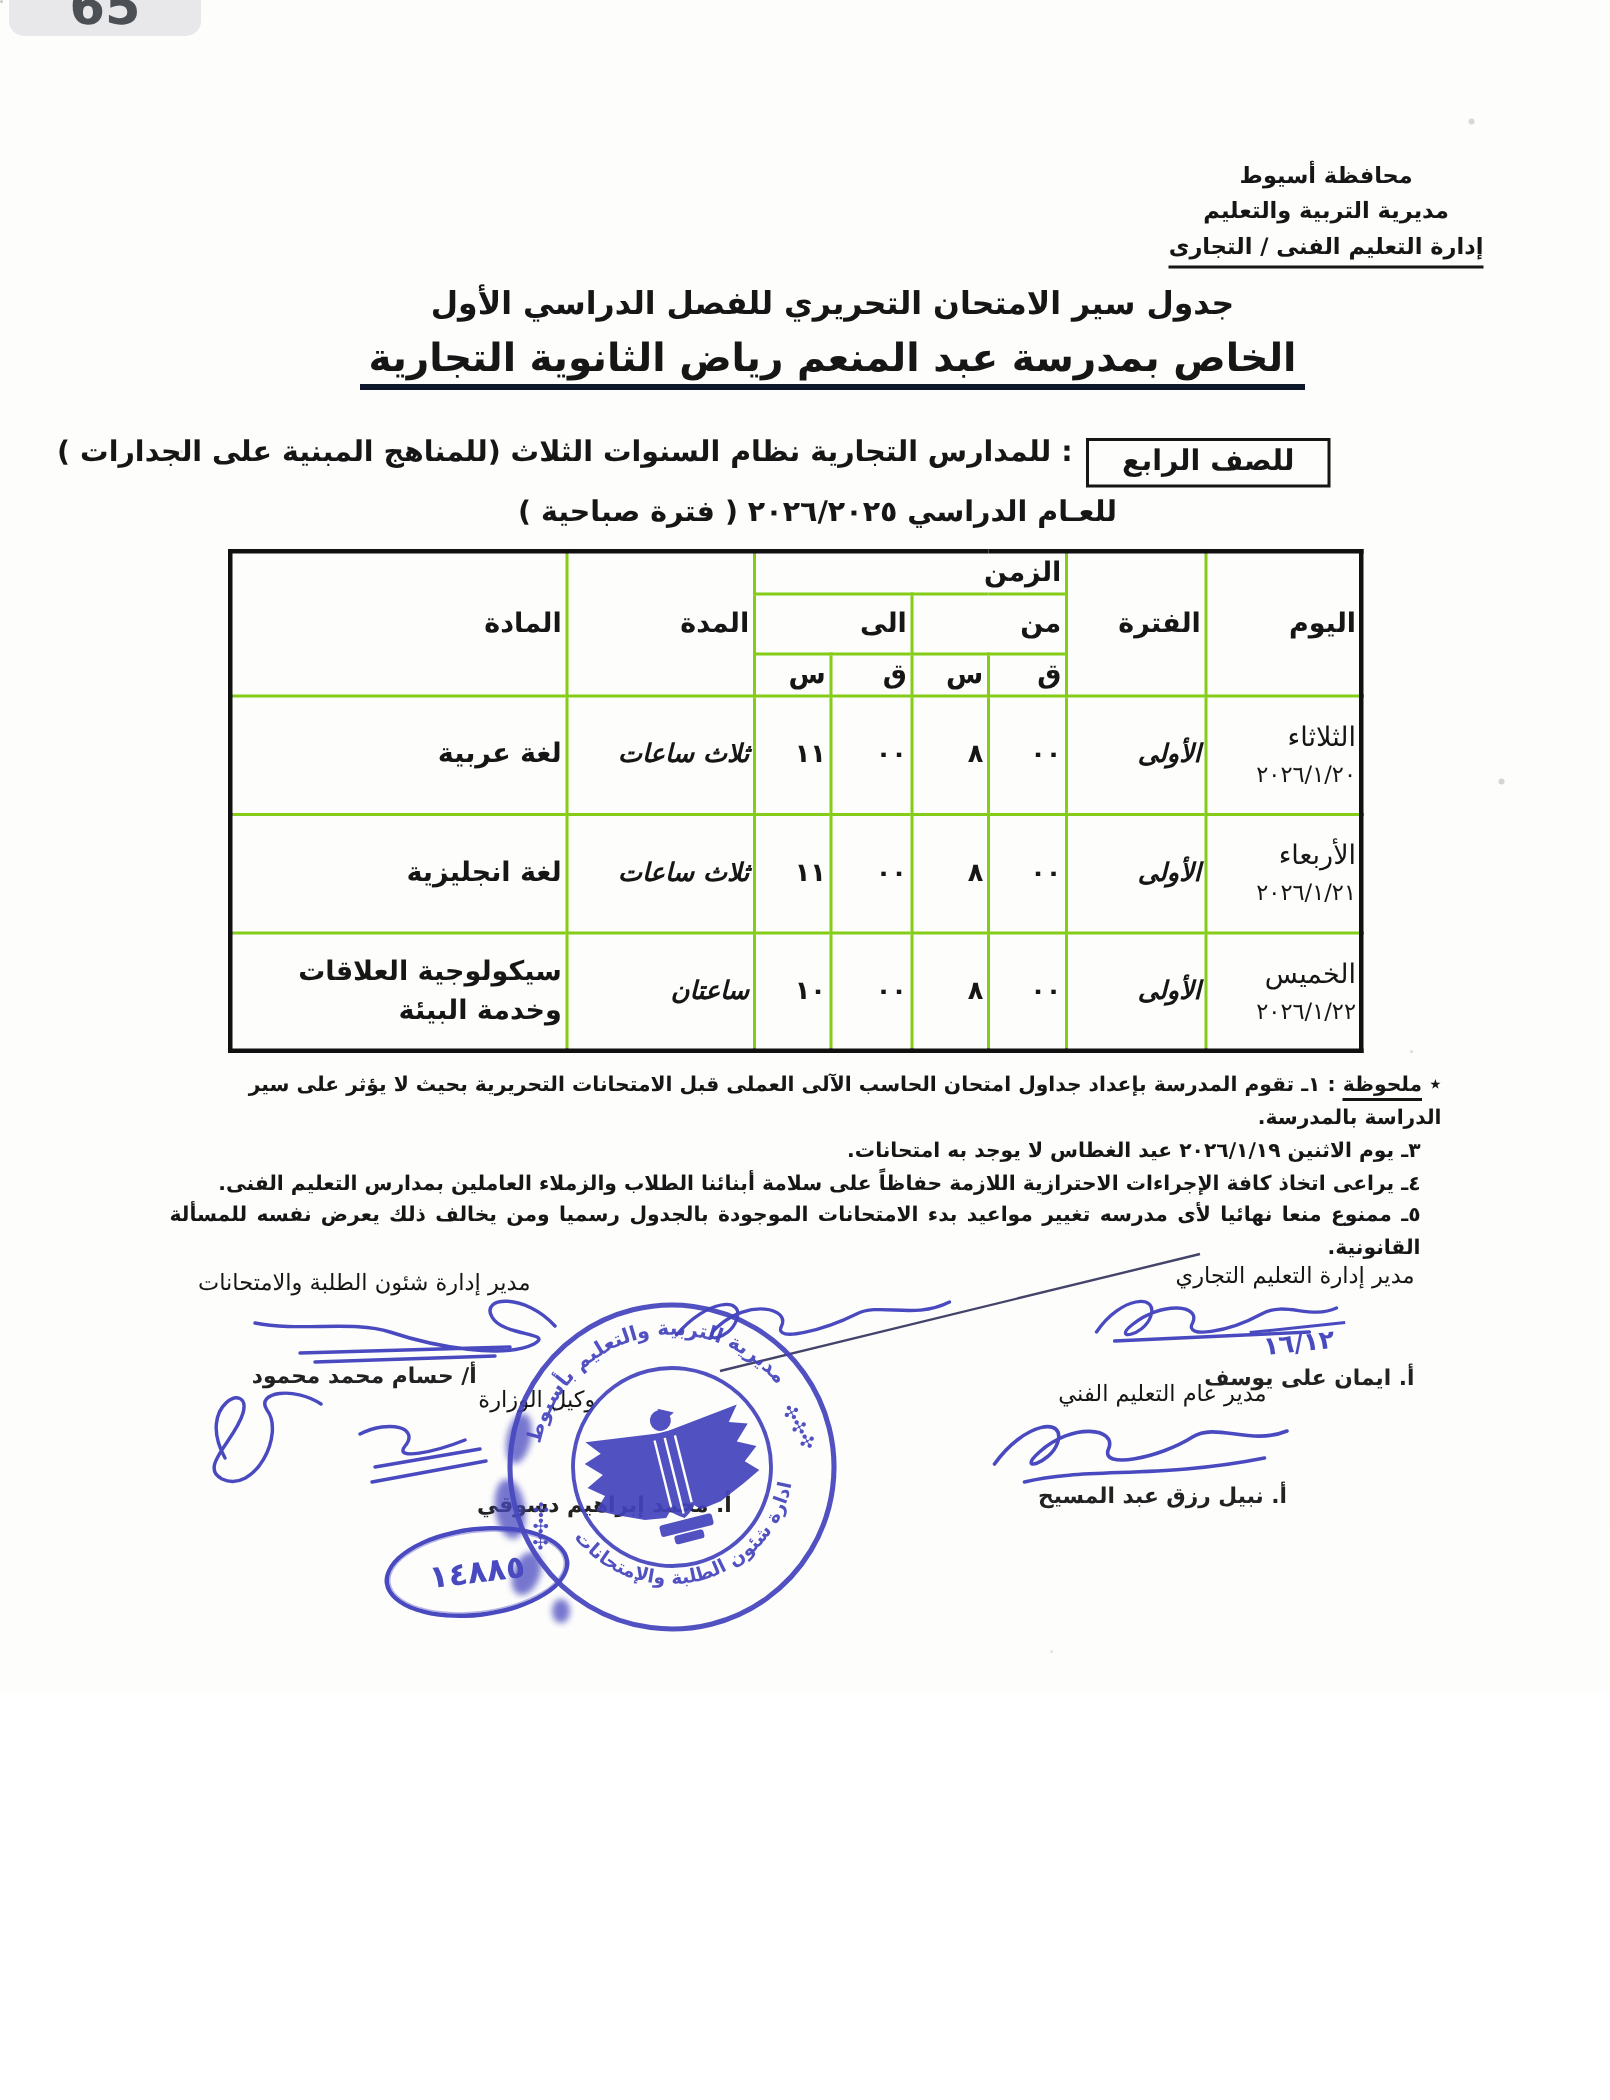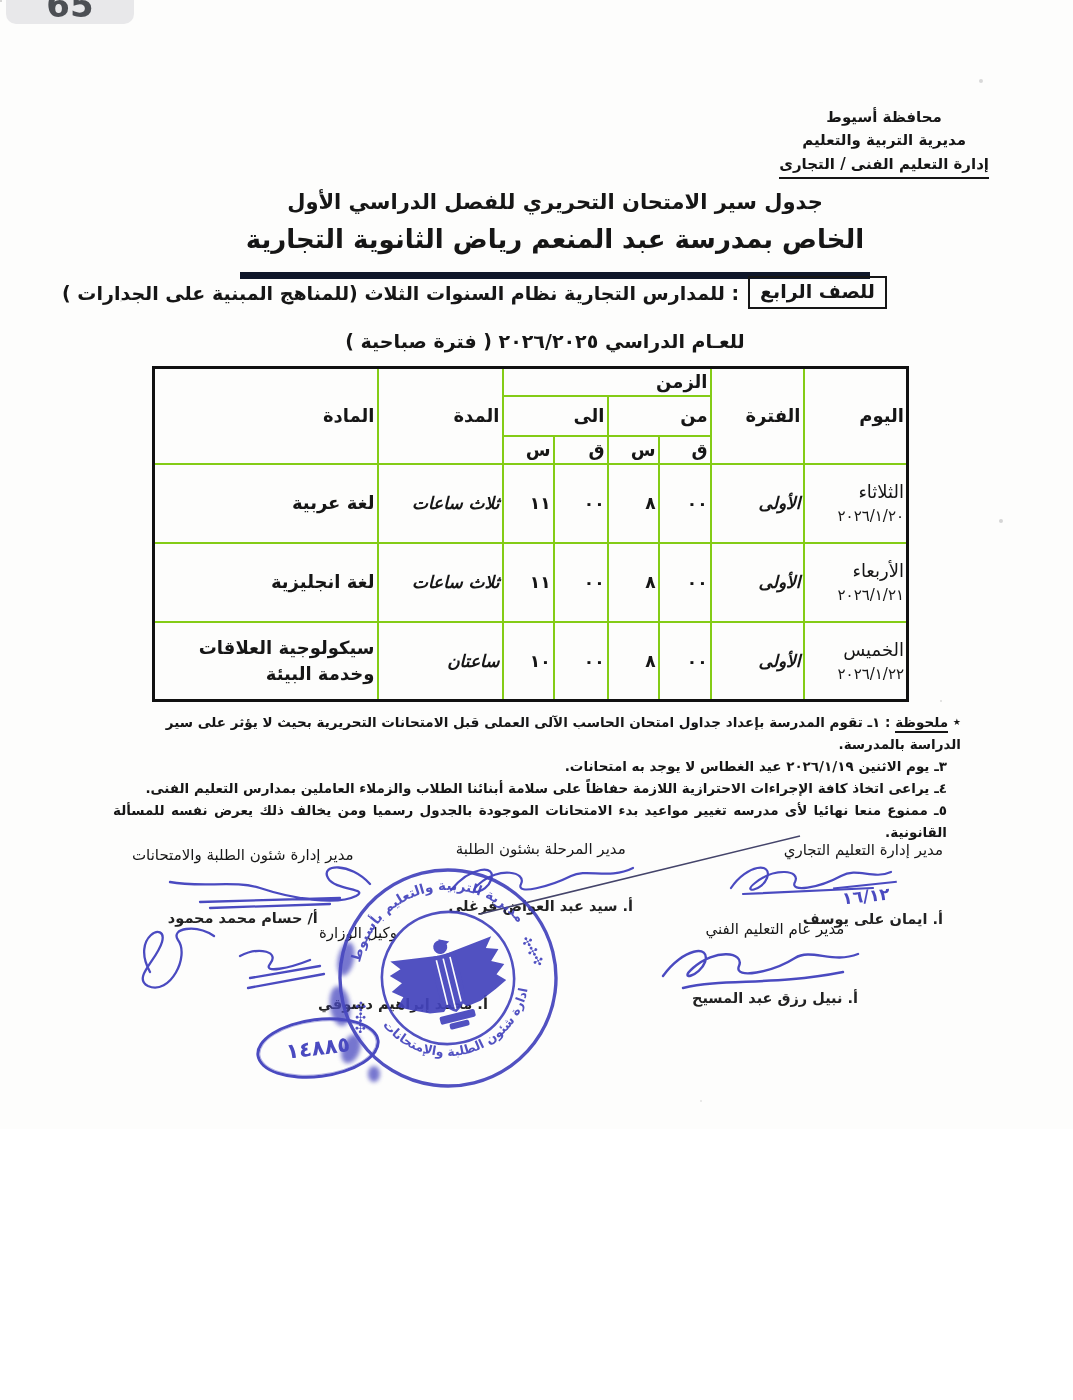--- a/index.html
+++ b/index.html
@@ -23,26 +23,26 @@
     display:flex;align-items:flex-end;justify-content:center;line-height:1.05;
   }
   .letterhead{
     position:absolute;right:84px;top:106px;display:flex;flex-direction:column;align-items:center;
     font-weight:bold;font-size:15px;line-height:1.55;direction:rtl;white-space:nowrap;text-align:center;
   }
   .letterhead .lh3{border-bottom:2px solid #161616;padding-bottom:1px;}
   .title-row{position:absolute;left:0;width:1110px;text-align:center;direction:rtl;}
   .title-main{top:190px;font-size:21px;font-weight:bold;}
   .title-school{top:224px;font-size:26px;font-weight:bold;}
-  .title-school .u{display:inline-block;border-bottom:7px solid #0f172a;padding:0 6px 18px;}
+  .title-school .u{display:inline-block;border-bottom:4px solid #0f172a;padding:0 6px 2px;}
   .grade-line{
     position:absolute;top:276px;right:186px;direction:rtl;display:flex;align-items:center;gap:9px;
     font-weight:bold;font-size:19px;white-space:nowrap;
   }
-  .grade-box{border:2.5px solid #161616;padding:2px 10px 5px;}
+  .grade-box{border:2.5px solid #161616;padding:2px 22px 5px;margin-top:16px;}
   .year-line{position:absolute;top:330px;left:0;width:1090px;text-align:center;direction:rtl;font-weight:bold;font-size:19px;}
 
   
   table.sched{
     position:absolute;left:152px;top:366px;width:755px;border-collapse:collapse;direction:rtl;
     table-layout:fixed;border:3px solid #111;
   }
   table.sched th,table.sched td{
     border:2px solid #84cc16;text-align:right;vertical-align:middle;padding:0 2px;
   }
@@ -214,24 +214,20 @@
     <div class="sig-title">مدير إدارة التعليم التجاري</div>
     <div class="sig-name">أ. ايمان على يوسف</div>
   </div>
   <div class="hand-date">١٦/١٢</div>
 
   <div class="sig-right-2">
     <div class="sig-title">مدير عام التعليم الفني</div>
     <div class="sig-name">أ. نبيل رزق عبد المسيح</div>
   </div>
 
-  <div class="sig-mid">
-    <div class="sig-title">مدير المرحلة بشئون الطلبة</div>
-    <div class="sig-name">أ. سيد عبد العواض فرغلى</div>
-  </div>
 
   <div class="sig-left-1">
     <div class="sig-title">مدير إدارة شئون الطلبة والامتحانات</div>
     <div class="sig-name">أ/ حسام محمد محمود</div>
   </div>
 
   <div class="sig-left-2">
     <div class="sig-title">وكيل الوزارة</div>
     <div class="sig-name">أ. محمد إبراهيم دسوقي</div>
   </div>

